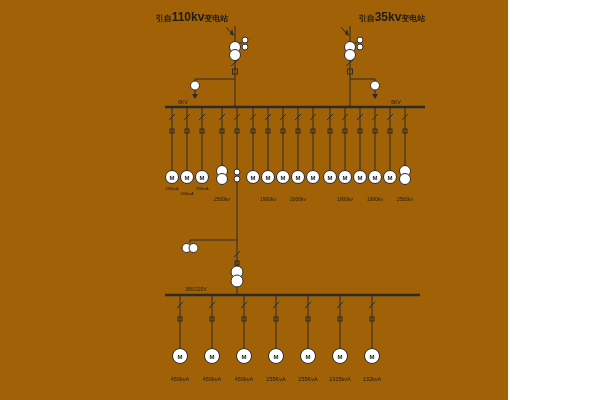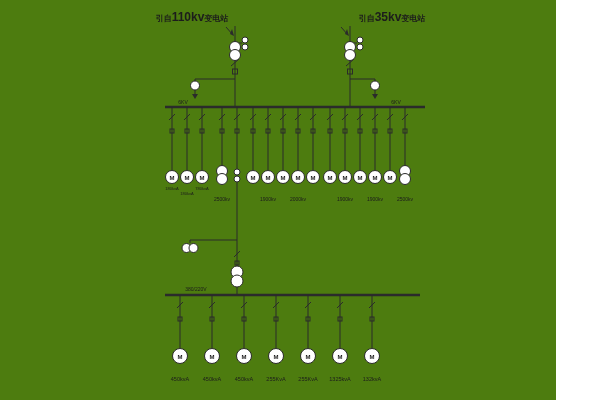--- a/index.html
+++ b/index.html
@@ -1,16 +1,16 @@
 <!DOCTYPE html>
 <html><head>
 <meta charset="utf-8">
 <style>
   html,body{margin:0;padding:0;background:#fff;}
-  #stage{position:relative;width:556px;height:400px;background:#4d7c0f;overflow:hidden;}
+  #stage{position:relative;width:508px;height:400px;background:#a16207;overflow:hidden;}
   svg{display:block;}
   svg line, svg rect, svg circle, svg path{stroke:#2b2b2b;stroke-width:1;fill:none;}
   svg circle{fill:#ffffff;}
   svg polygon{fill:#2b2b2b;stroke:none;}
   .busline{stroke-width:2.5;}
   text{fill:#1c1c1c;font-family:"Liberation Sans","DejaVu Sans",sans-serif;}
   .mid{text-anchor:middle;}
   .t4{font-size:4px;}
   .t5{font-size:5px;}
   .t55{font-size:5.5px;}

